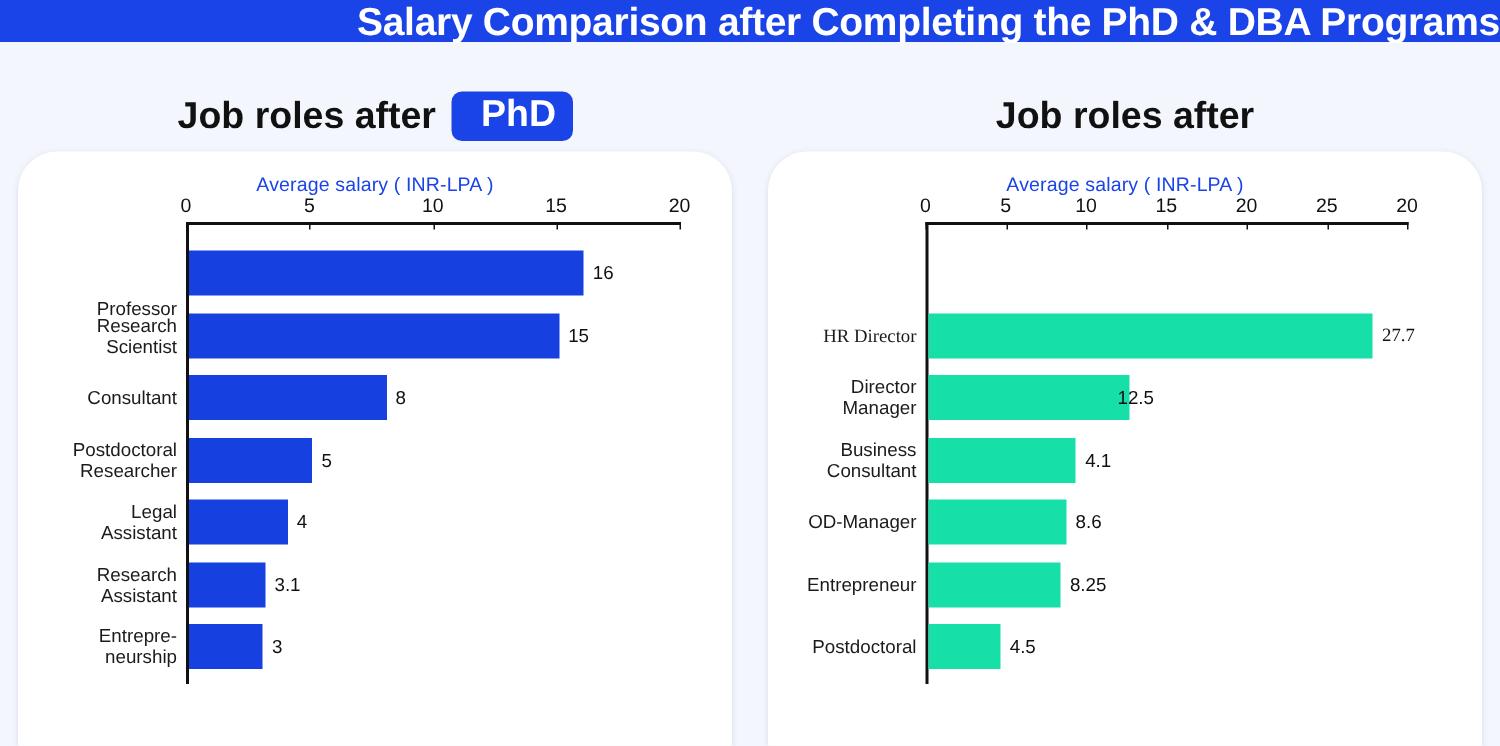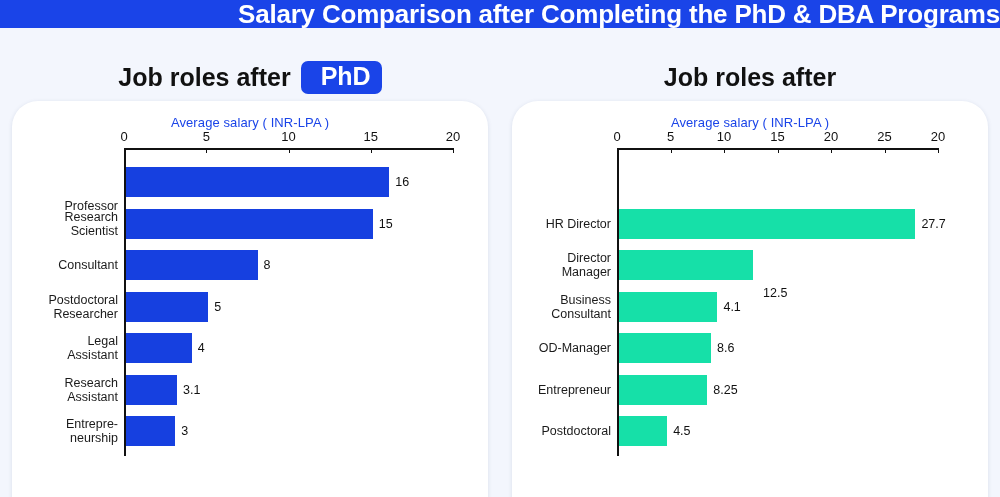--- a/index.html
+++ b/index.html
@@ -241,30 +241,30 @@
       <div class="tick" style="left: 212px; top: 47px;"></div>
       <div class="tick-label" style="left: 212px; top: 28px;">10</div>
       <div class="tick" style="left: 265.5px; top: 47px;"></div>
       <div class="tick-label" style="left: 265.5px; top: 28px;">15</div>
       <div class="tick" style="left: 319px; top: 47px;"></div>
       <div class="tick-label" style="left: 319px; top: 28px;">20</div>
       <div class="tick" style="left: 372.5px; top: 47px;"></div>
       <div class="tick-label" style="left: 372.5px; top: 28px;">25</div>
       <div class="tick" style="left: 426px; top: 47px;"></div>
       <div class="tick-label" style="left: 426px; top: 28px;">20</div>
-      <div class="row" style="top: 107.5px; height: 30px;">
+      <div class="row" style="top: 107.5px; height: 30px; font-family: Liberation Serif, serif;">
         <div class="row-label" style="right: 377px; width: 100px;">HR Director</div>
         <div class="bar bar-green" style="left: 107px; width: 296.39px; height: 30px;"></div>
         <div class="bar-value" style="left: 409.39px;">27.7</div>
       </div>
       <div class="row" style="top: 149px; height: 30px;">
         <div class="row-label" style="right: 377px; width: 100px;">Director
 Manager</div>
         <div class="bar bar-green" style="left: 107px; width: 133.75px; height: 30px;"></div>
-        <div class="bar-value" style="left: 251px; margin-top: 28px;">12.5</div>
+        <div class="bar-value" style="left: 233px;">12.5</div>
       </div>
       <div class="row" style="top: 190.5px; height: 30px;">
         <div class="row-label" style="right: 377px; width: 100px;">Business
 Consultant</div>
         <div class="bar bar-green" style="left: 107px; width: 98.44px; height: 30px;"></div>
         <div class="bar-value" style="left: 211.44px;">4.1</div>
       </div>
       <div class="row" style="top: 232px; height: 30px;">
         <div class="row-label" style="right: 377px; width: 100px;">OD-Manager</div>
         <div class="bar bar-green" style="left: 107px; width: 92.02px; height: 30px;"></div>

